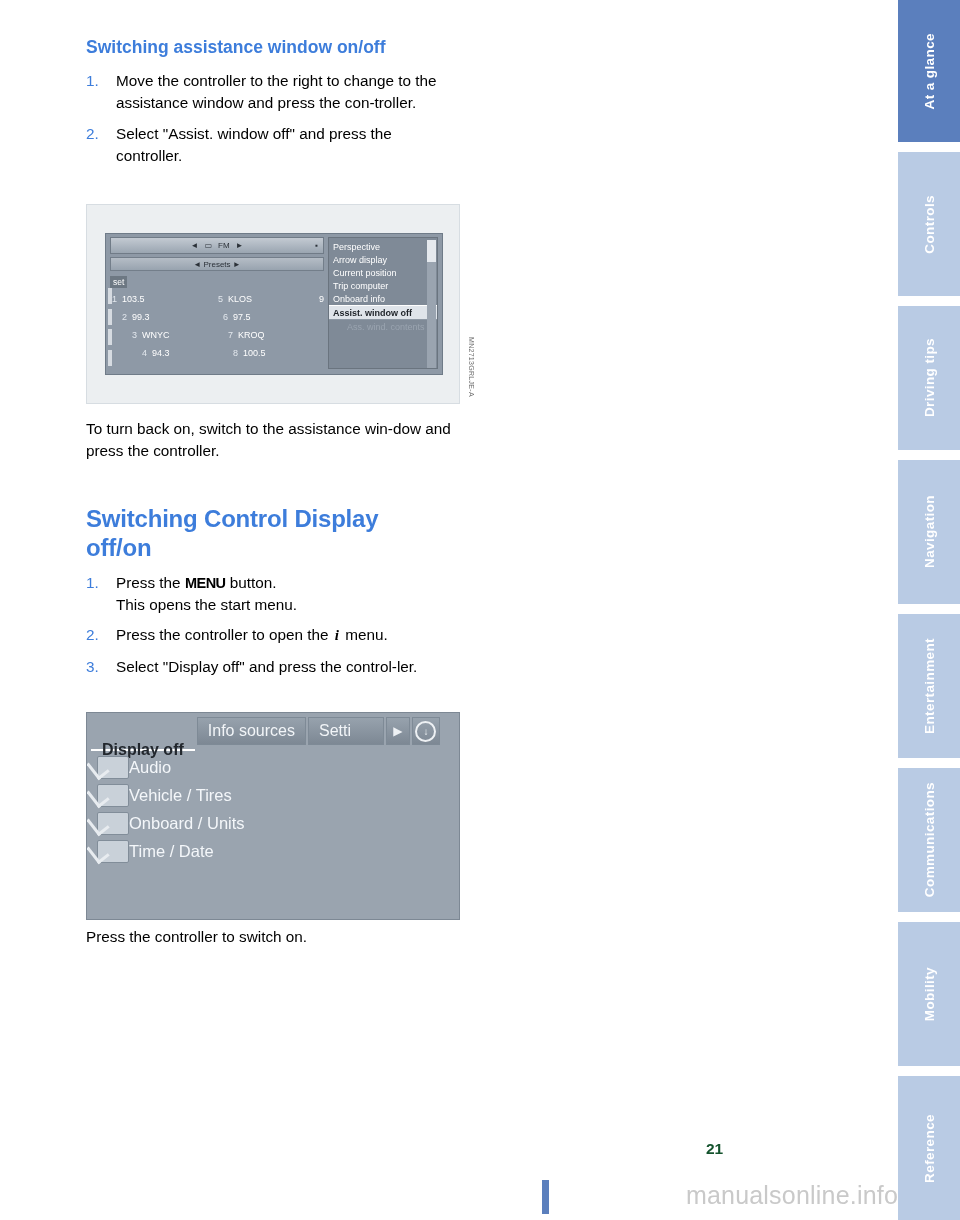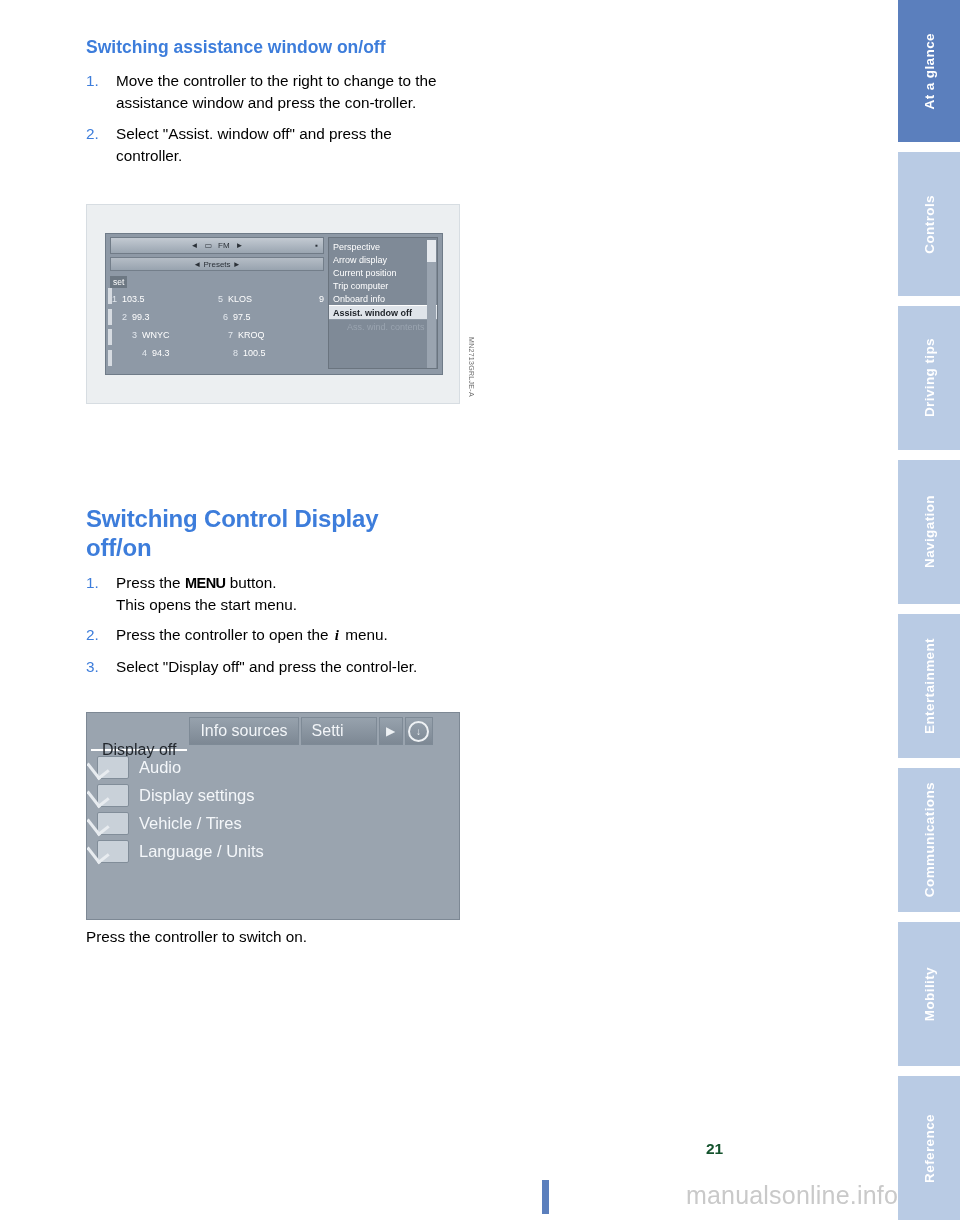--- a/index.html
+++ b/index.html
@@ -296,21 +296,21 @@
     color: #f2f5f8;
     padding: 0 10px;
     border: 1px solid #7e8a96;
     background: linear-gradient(#97a2ad, #7d8894);
     margin-right: 2px;
     white-space: nowrap;
   }
   .f2-tab.active {
     background: linear-gradient(#e9edf1, #c6cdd5);
     color: #22272d;
-    font-weight: normal;
+    font-weight: bold;
     border: 1px solid #ffffff;
     margin-top: 32px;
   }
   .f2-tab.cut {
     overflow: hidden;
     width: 54px;
     justify-content: flex-start;
   }
   .f2-arrow {
     width: 22px;
@@ -345,21 +345,20 @@
   .f2-list {
     position: absolute;
     left: 10px;
     top: 40px;
     right: 8px;
   }
   .f2-row {
     display: flex;
     align-items: center;
     height: 28px;
-    gap: 10px;
   }
   .f2-ico {
     width: 30px;
     height: 21px;
     background: #c9d1d9;
     border: 1px solid #818d99;
     border-radius: 2px;
     position: relative;
     flex: 0 0 auto;
   }
@@ -498,20 +497,21 @@
         <div class="f1-item">Current position</div>
         <div class="f1-item">Trip computer</div>
         <div class="f1-item">Onboard info</div>
         <div class="f1-item sel">Assist. window off</div>
         <div class="f1-item faded">Ass. wind. contents</div>
       </div>
     </div>
     <div class="fig-caption-v" style="right:-16px; top:132px;">MN2713GRLJE-A</div>
   </div>
 
+  <p class="para" style="left:86px; top:418px; width:374px;">To turn back on, switch to the assistance win-dow and press the controller.</p>
 
   <h1 class="big-title" style="left:86px; top:504px; width:420px;">
     <span>Switching Control Display</span><br>
     <span>off/on</span>
   </h1>
 
   <ul class="steps" style="left:86px; top:572px; width:360px;">
     <li class="step">
       <span class="num">1.</span>
       <span>Press the </span><span class="menu-word">MENU</span><span> button.</span><br>
@@ -538,29 +538,29 @@
       </div>
     </div>
 
     <div class="f2-list">
       <div class="f2-row">
         <span class="f2-ico"></span>
         <span class="f2-label">Audio</span>
       </div>
       <div class="f2-row">
         <span class="f2-ico"></span>
-        <span class="f2-label">Display settings</span>
+        <span class="f2-label">Vehicle / Tires</span>
       </div>
       <div class="f2-row">
         <span class="f2-ico"></span>
-        <span class="f2-label">Vehicle / Tires</span>
+        <span class="f2-label">Onboard / Units</span>
       </div>
       <div class="f2-row">
         <span class="f2-ico"></span>
-        <span class="f2-label">Language / Units</span>
+        <span class="f2-label">Time / Date</span>
       </div>
     </div>
 
   </div>
 
   <p class="para" style="left:86px; top:926px; width:374px;">Press the controller to switch on.</p>
 
   <div class="page-number" style="left:706px; top:1140px;">21</div>
   <div class="footer-mark"></div>
 </div>

